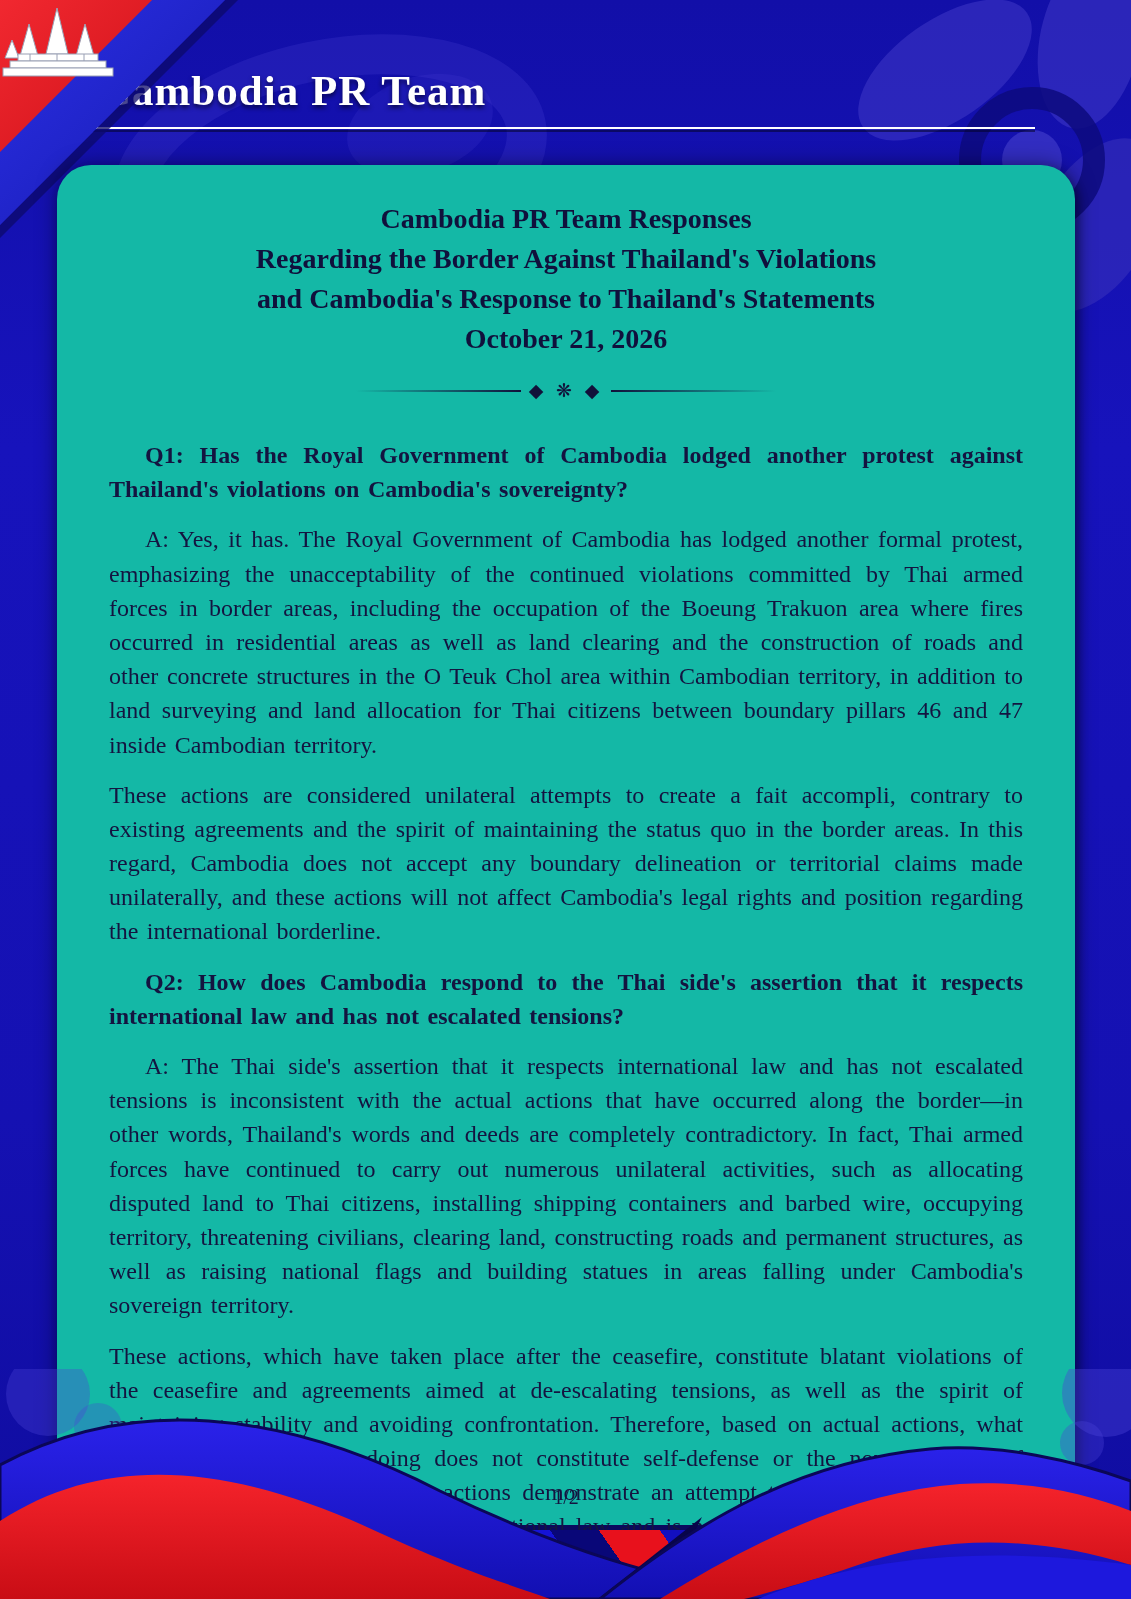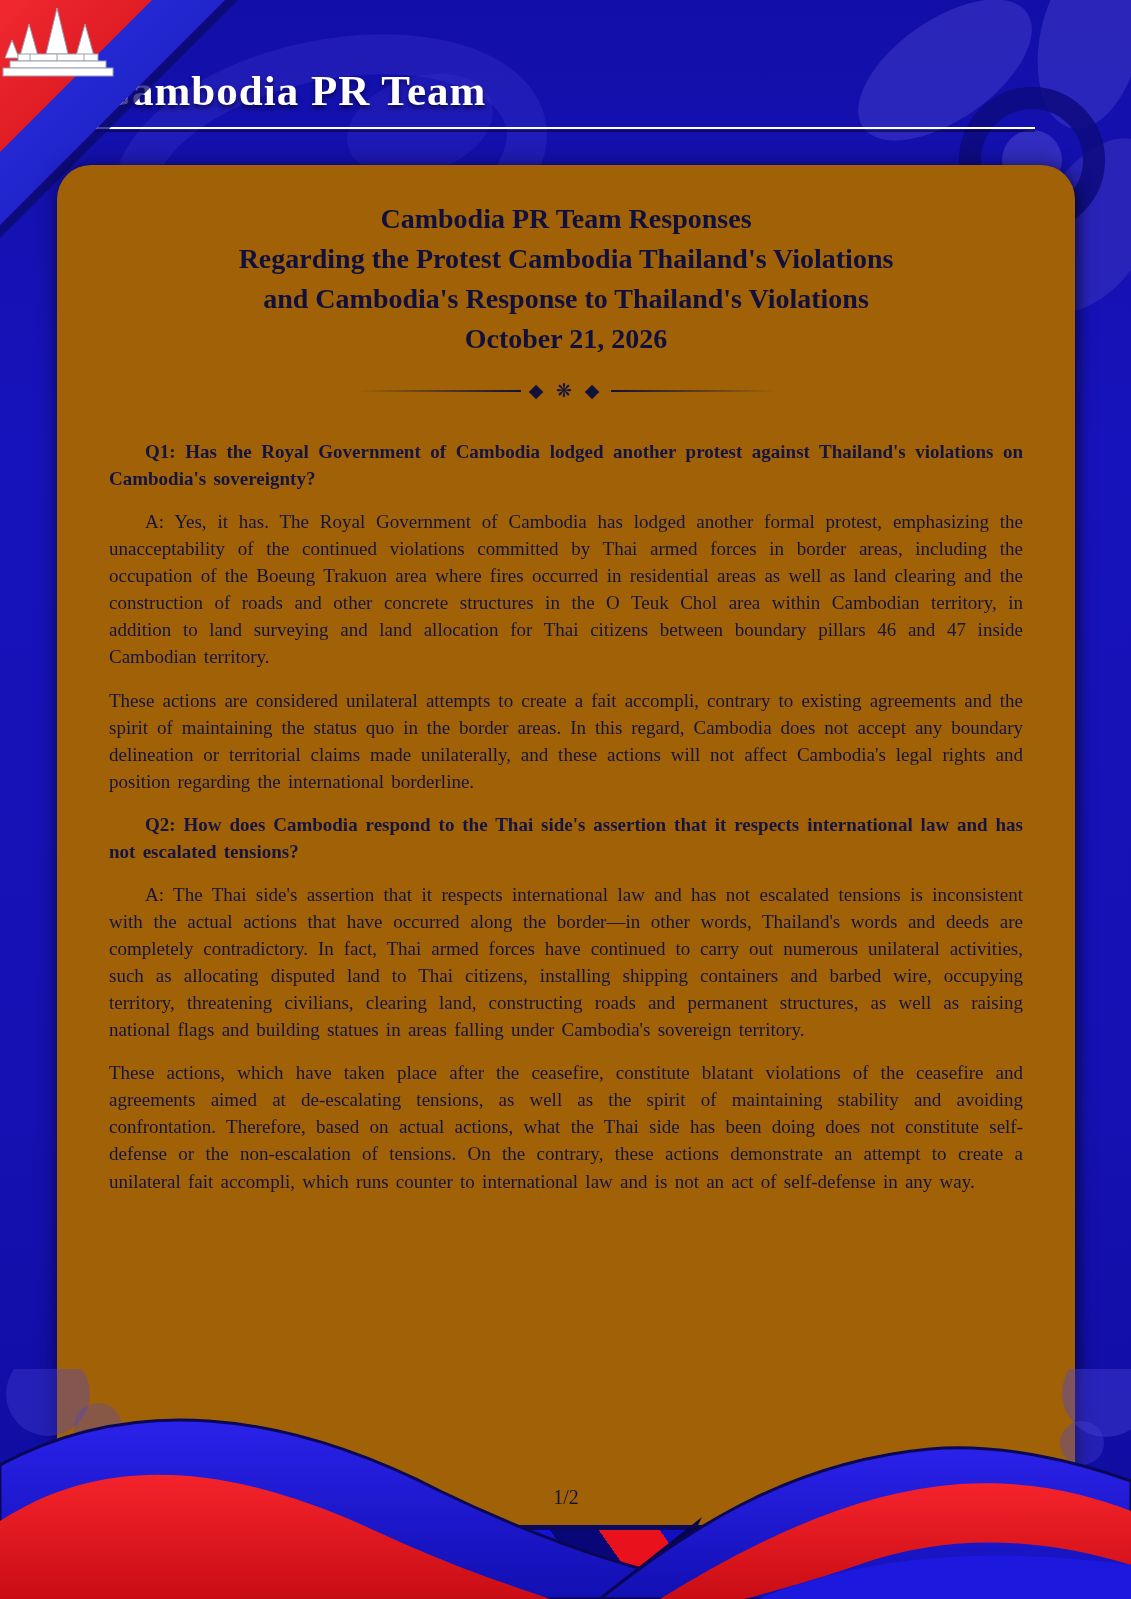--- a/index.html
+++ b/index.html
@@ -18,38 +18,38 @@
   }
   .underline{
     position:absolute;left:88px;top:127px;width:947px;height:2px;
     background:#ffffff;box-shadow:0 3px 0 rgba(4,4,40,.55);
   }
   .deco-svg{position:absolute;top:0;left:0;z-index:0;}
   .flag-svg{position:absolute;top:0;left:0;z-index:2;}
   
   .card{
     position:absolute;left:57px;top:165px;width:1018px;height:1365px;z-index:2;
-    background:#a16207;
+    background:#14b8a6;
     border-radius:34px 34px 8px 8px;
     border-bottom:5px solid #0a095e;
     box-shadow:0 0 20px rgba(0,0,15,.5), 4px 6px 10px rgba(0,0,15,.35);
     box-sizing:border-box;
     padding:34px 52px 0 52px;
     color:#141440;
   }
   .doc-title{ text-align:center; font-weight:bold; font-size:28px; line-height:40px; color:#10103c;}
   .divider{
     display:flex;align-items:center;justify-content:center;
     margin:22px auto 38px auto;width:420px;color:#11113a;
   }
   .divider .line{flex:1;height:2px;}
   .divider .line.l{background:linear-gradient(90deg,rgba(17,17,58,0),#11113a);}
   .divider .line.r{background:linear-gradient(90deg,#11113a,rgba(17,17,58,0));}
   .divider .glyphs{padding:0 8px;font-size:19px;letter-spacing:4px;line-height:1;}
-  .body-text{font-size:19px;line-height:1.425;text-align:justify;word-spacing:2.5px;}
+  .body-text{font-size:24px;line-height:1.425;text-align:justify;word-spacing:2.5px;}
   .body-text p{margin:0 0 16px 0;}
   .question{font-weight:bold;text-indent:36px;}
   .q2{margin-top:22px;}
   .indent{text-indent:36px;}
   .page-number{
     position:absolute;bottom:16px;left:0;width:100%;
     text-align:center;font-size:20px;color:#141440;
   }
   
   .footer{position:absolute;left:0;bottom:0;width:1131px;height:230px;z-index:3;pointer-events:none;}
@@ -106,22 +106,22 @@
 </svg>
 
 <div class="header">
   <div class="brand">Cambodia PR Team</div>
   <div class="underline"></div>
 </div>
 
 <div class="card">
   <div class="doc-title">
     <div>Cambodia PR Team Responses</div>
-    <div>Regarding the Protest Cambodia Thailand's Violations</div>
-    <div>and Cambodia's Response to Thailand's Violations</div>
+    <div>Regarding the Border Against Thailand's Violations</div>
+    <div>and Cambodia's Response to Thailand's Statements</div>
     <div>October 21, 2026</div>
   </div>
 
   <div class="divider">
     <div class="line l"></div>
     <div class="glyphs">◆ ❋ ◆</div>
     <div class="line r"></div>
   </div>
 
   <div class="body-text">

